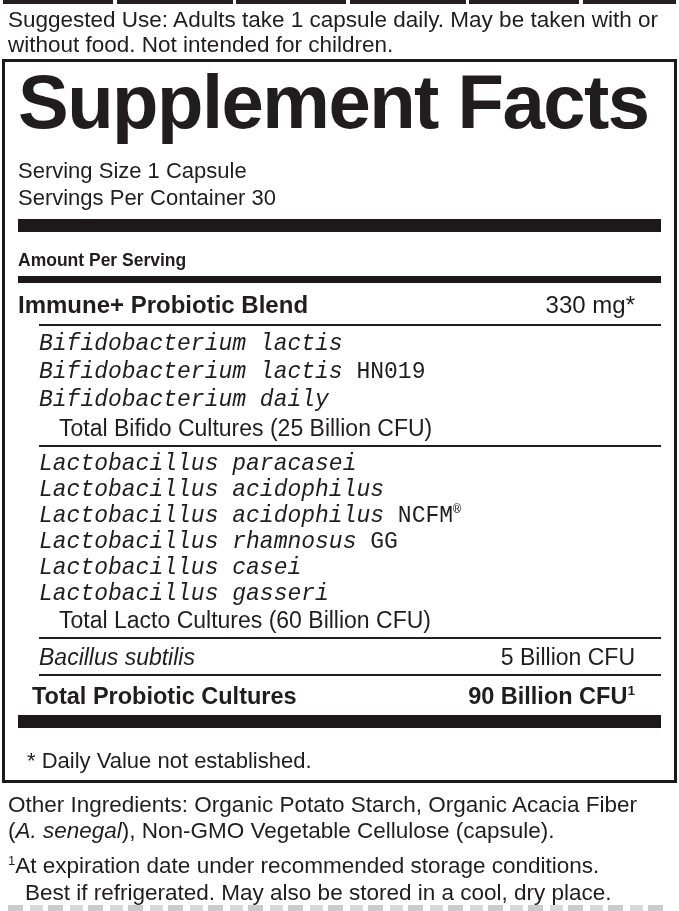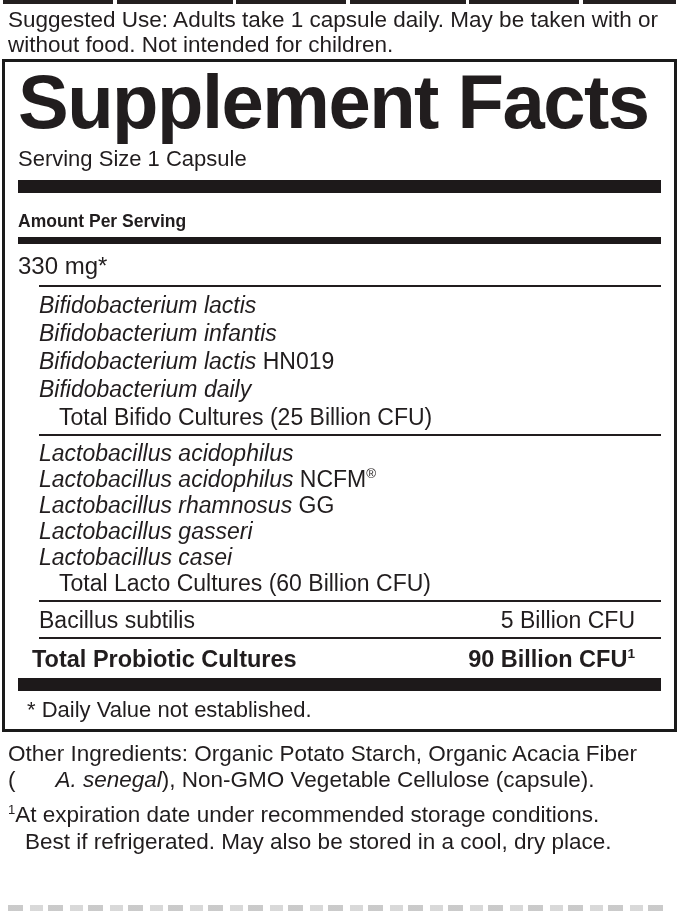--- a/index.html
+++ b/index.html
@@ -21,95 +21,97 @@
     border:3px solid #1a1a1a;
     padding:0 13px;
     background:#ffffff;
   }
   .panel h1{
     margin:2px 0 0 0;
     font-size:76px;line-height:76px;font-weight:bold;letter-spacing:-1.5px;
     white-space:nowrap;
   }
   .sline{font-size:22px;line-height:27px;}
-  .sline.first{margin-top:5px;}
+  .sline.first{margin-top:17px;}
   .bar{background:#1d191a;}
   .bar.thick{height:13px;margin-top:8px;}
   .bar.thick.bottom{margin-top:0;}
   .bar.med{height:7px;margin-top:6px;}
   .aps{margin-top:19px;font-size:17.5px;font-weight:bold;line-height:19px;}
   .rule{height:2px;background:#211d1e;margin-left:21px;}
   .row{display:flex;justify-content:space-between;align-items:baseline;}
   .row .val{padding-right:26px;white-space:nowrap;text-align:center;}
   .blendrow{padding:8px 0 5px 0;font-size:24px;line-height:28px;}
   .blendrow .name{font-weight:bold;}
   .group{padding:4px 0 3px 0;font-size:23px;}
-  .group .sp{padding-left:21px;line-height:28px;font-style:italic;}
+  .group .sp{padding-left:21px;line-height:28px;font-style:italic;font-family:Liberation Mono, monospace;}
   .group .sp .rm{font-style:normal;}
   .group.g2 .sp{line-height:26px;}
   .group .tot{padding-left:41px;line-height:28px;}
   .group.g2 .tot{line-height:27px;}
   sup{font-size:58%;vertical-align:super;line-height:0;}
   .bacillusrow{padding:5px 0 4px 0;font-size:23px;line-height:26px;}
-  .bacillusrow .name{padding-left:21px;}
+  .bacillusrow .name{padding-left:21px;font-style:italic;}
   .totalrow{padding:6px 0 5px 0;font-size:23.5px;line-height:28px;font-weight:bold;}
   .totalrow .label{padding-left:14px;}
-  .dv{padding:6px 0 7px 9px;font-size:22px;line-height:25px;}
+  .dv{padding:20px 0 7px 9px;font-size:22px;line-height:25px;}
   
   .other{padding-top:9px;font-size:22.5px;line-height:26px;}
-  .other .lat{font-style:italic;margin-left:40px;}
+  .other .lat{font-style:italic;}
   .footnote{padding-top:9px;font-size:22.5px;line-height:26.5px;padding-left:25px;text-indent:-17px;}
   .strip-bottom{
     position:absolute;left:8px;right:10px;bottom:0;height:6px;opacity:.75;
     background:repeating-linear-gradient(90deg,#b9b9b9 0 15px,#ffffff 15px 22px,#cccccc 22px 35px,#ffffff 35px 40px);
   }
 </style>
 </head>
 <body>
 
 <div>
 
   <div class="strip-top"></div>
 
   <p class="para"><b>Suggested Use:</b><span> Adults take 1 capsule daily. May be taken with or</span><br><span>without food. Not intended for children.</span></p>
 
   <div class="panel">
 
     <h1>Supplement Facts</h1>
 
     <div class="sline first">Serving Size 1 Capsule</div>
+    <div class="sline">Servings Per Container 30</div>
 
     <div class="bar thick"></div>
 
     <div class="aps">Amount Per Serving</div>
 
     <div class="bar med"></div>
 
     <div class="row blendrow">
+      <span class="name">Immune+ Probiotic Blend</span>
       <span class="val">330 mg*</span>
     </div>
 
     <div class="rule"></div>
 
     <div class="group g1">
       <div class="sp"><span>Bifidobacterium lactis</span></div>
-      <div class="sp"><span>Bifidobacterium infantis</span></div>
       <div class="sp"><span>Bifidobacterium lactis</span><span class="rm"> HN019</span></div>
       <div class="sp"><span>Bifidobacterium daily</span></div>
       <div class="tot">Total Bifido Cultures (25 Billion CFU)</div>
     </div>
 
     <div class="rule"></div>
 
     <div class="group g2">
+      <div class="sp"><span>Lactobacillus paracasei</span></div>
       <div class="sp"><span>Lactobacillus acidophilus</span></div>
       <div class="sp"><span>Lactobacillus acidophilus</span><span class="rm"> NCFM</span><sup class="rm">®</sup></div>
       <div class="sp"><span>Lactobacillus rhamnosus</span><span class="rm"> GG</span></div>
+      <div class="sp"><span>Lactobacillus casei</span></div>
       <div class="sp"><span>Lactobacillus gasseri</span></div>
-      <div class="sp"><span>Lactobacillus casei</span></div>
       <div class="tot">Total Lacto Cultures (60 Billion CFU)</div>
     </div>
 
     <div class="rule"></div>
 
     <div class="row bacillusrow">
       <span class="name">Bacillus subtilis</span>
       <span class="val">5 Billion CFU</span>
     </div>
 

